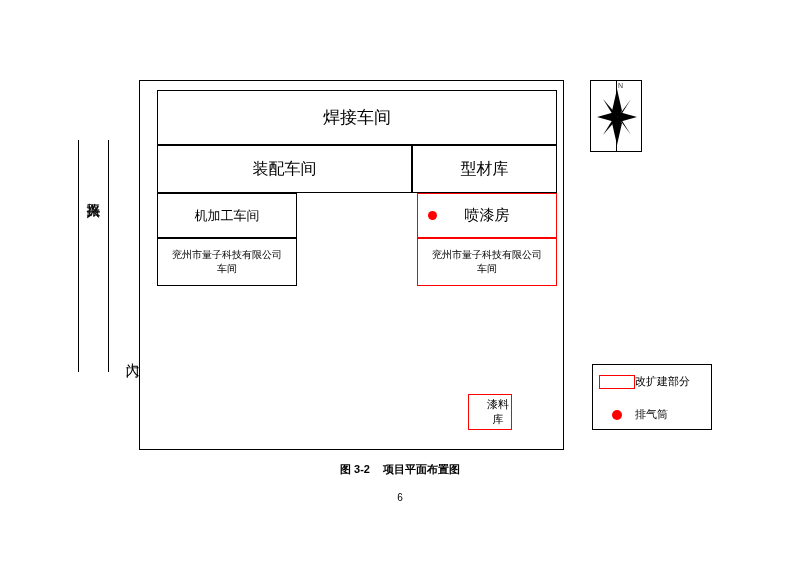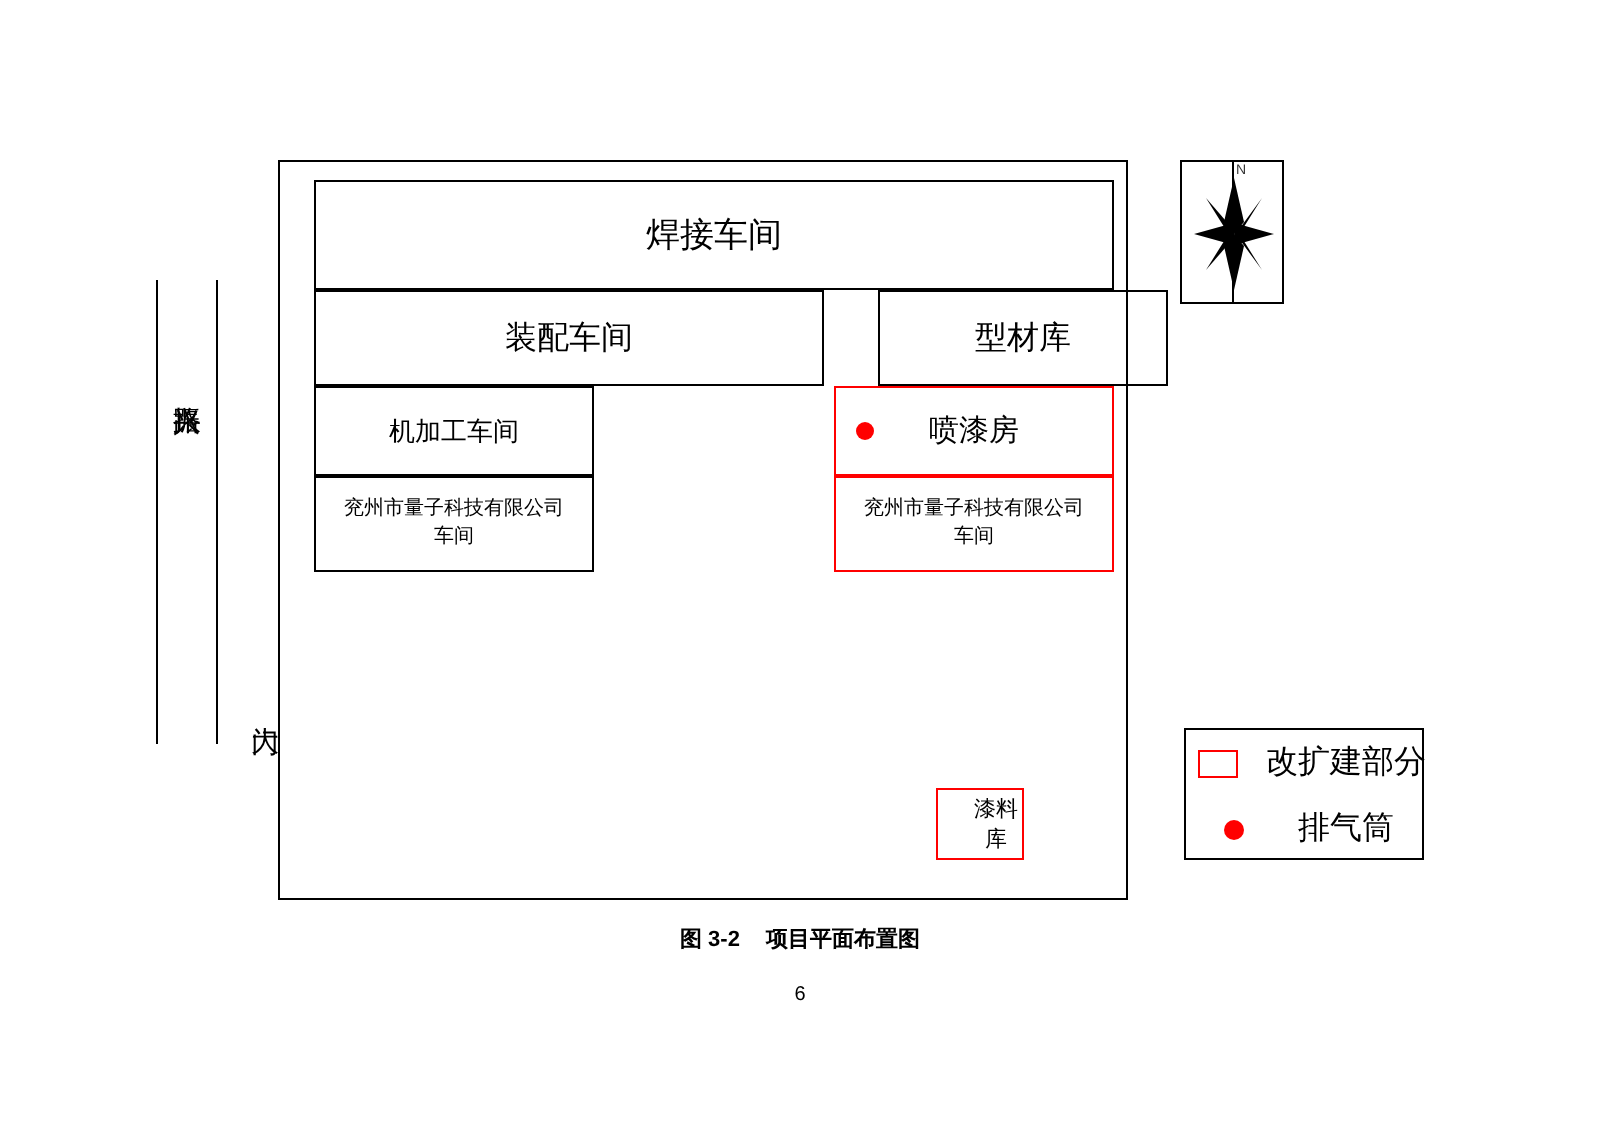--- a/index.html
+++ b/index.html
@@ -76,21 +76,21 @@
     box-sizing: border-box;
     display: flex;
     align-items: center;
     justify-content: center;
     text-align: center;
   }
   .box.red { border-color: #ff0000; }
 
   .b-weld      { left: 157px; top: 90px;  width: 400px; height: 55px;  font-size: 17px; }
   .b-assembly  { left: 157px; top: 145px; width: 255px; height: 48px;  font-size: 16px; }
-  .b-profile   { left: 412px; top: 145px; width: 145px; height: 48px;  font-size: 16px; margin-left: 27px; }
+  .b-profile   { left: 412px; top: 145px; width: 145px; height: 48px;  font-size: 16px; }
   .b-machine   { left: 157px; top: 193px; width: 140px; height: 45px;  font-size: 13px; }
   .b-spray     { left: 417px; top: 193px; width: 140px; height: 45px;  font-size: 15px; }
   .b-workshop1 { left: 157px; top: 238px; width: 140px; height: 48px;  font-size: 10px; line-height: 14px; flex-direction: column; }
   .b-workshop2 { left: 417px; top: 238px; width: 140px; height: 48px;  font-size: 10px; line-height: 14px; flex-direction: column; }
   .b-office    { left: 157px; top: 292px; width: 140px; height: 42px;  font-size: 16px; }
 
   .b-paint     { left: 468px; top: 394px; width: 44px;  height: 36px;  font-size: 11px; padding-left: 16px; }
   .b-waste     { left: 512px; top: 394px; width: 52px;  height: 36px;  font-size: 11px; }
 
   
@@ -165,22 +165,22 @@
     justify-content: center;
     align-items: center;
   }
   .legend-dot {
     width: 10px;
     height: 10px;
     border-radius: 50%;
     background: #ff0000;
   }
   .legend-text {
-    margin-left: 14px;
-    font-size: 16px;
+    margin-left: 0;
+    font-size: 11px;
     white-space: nowrap;
   }
 
   
   .caption {
     position: absolute;
     left: 0;
     top: 462px;
     width: 800px;
     text-align: center;

